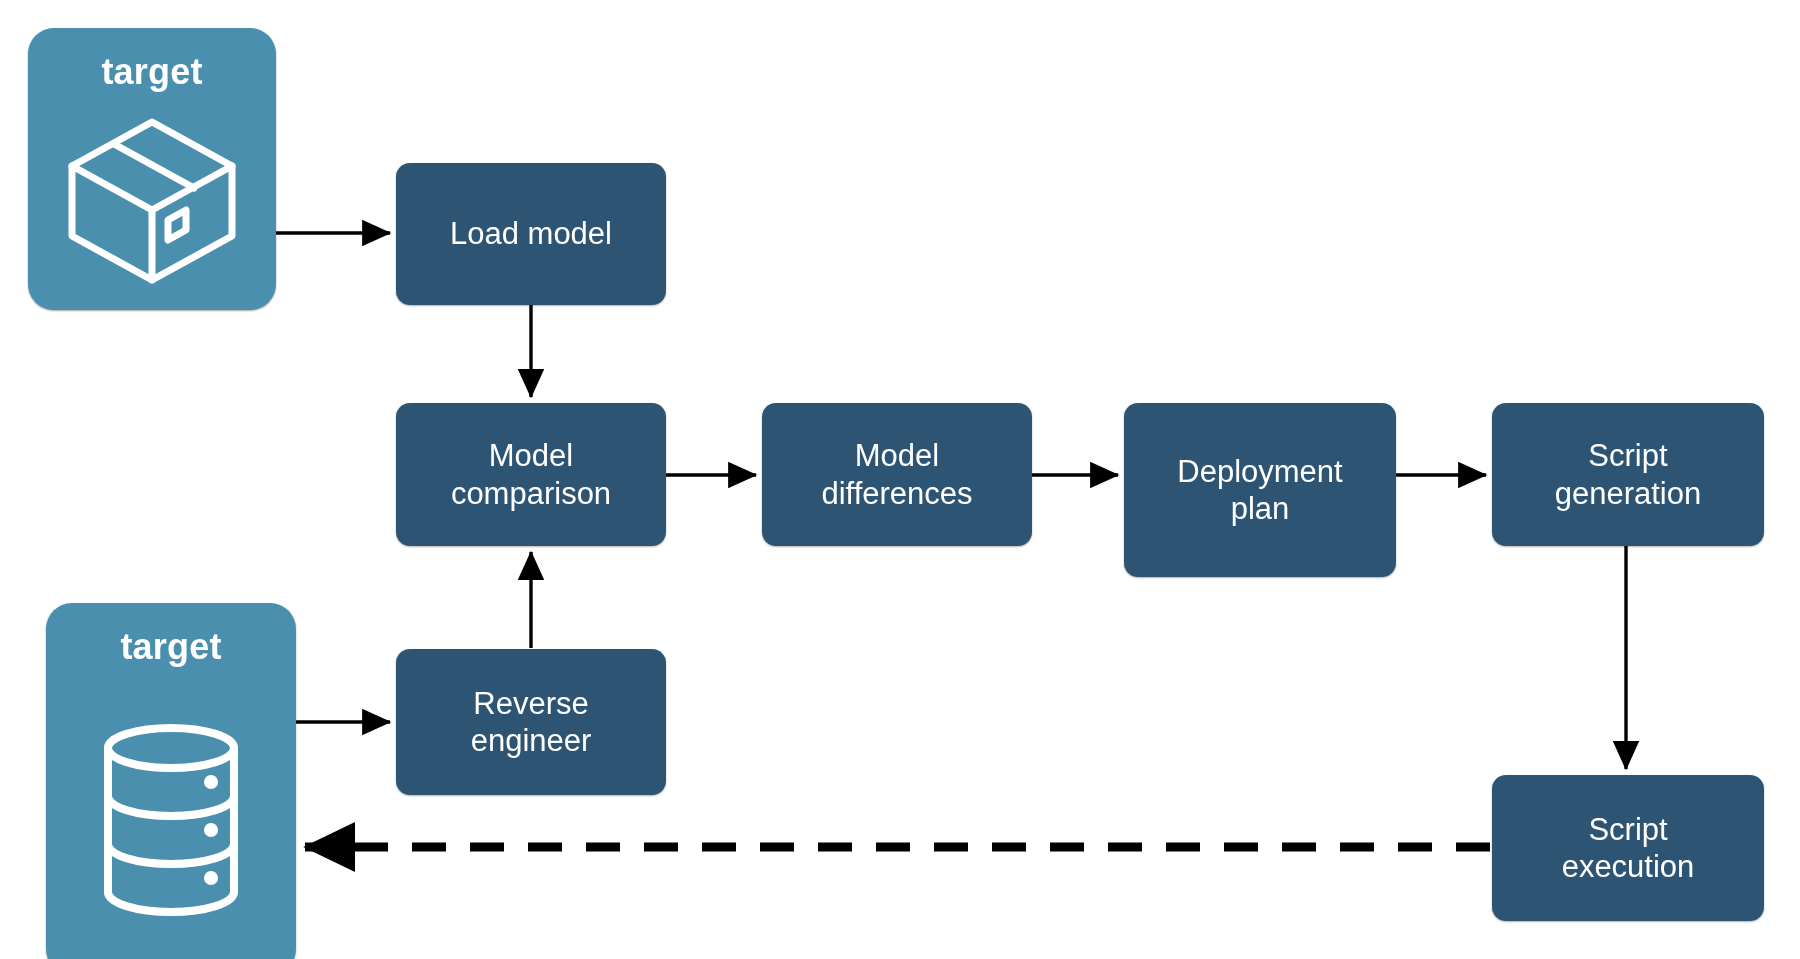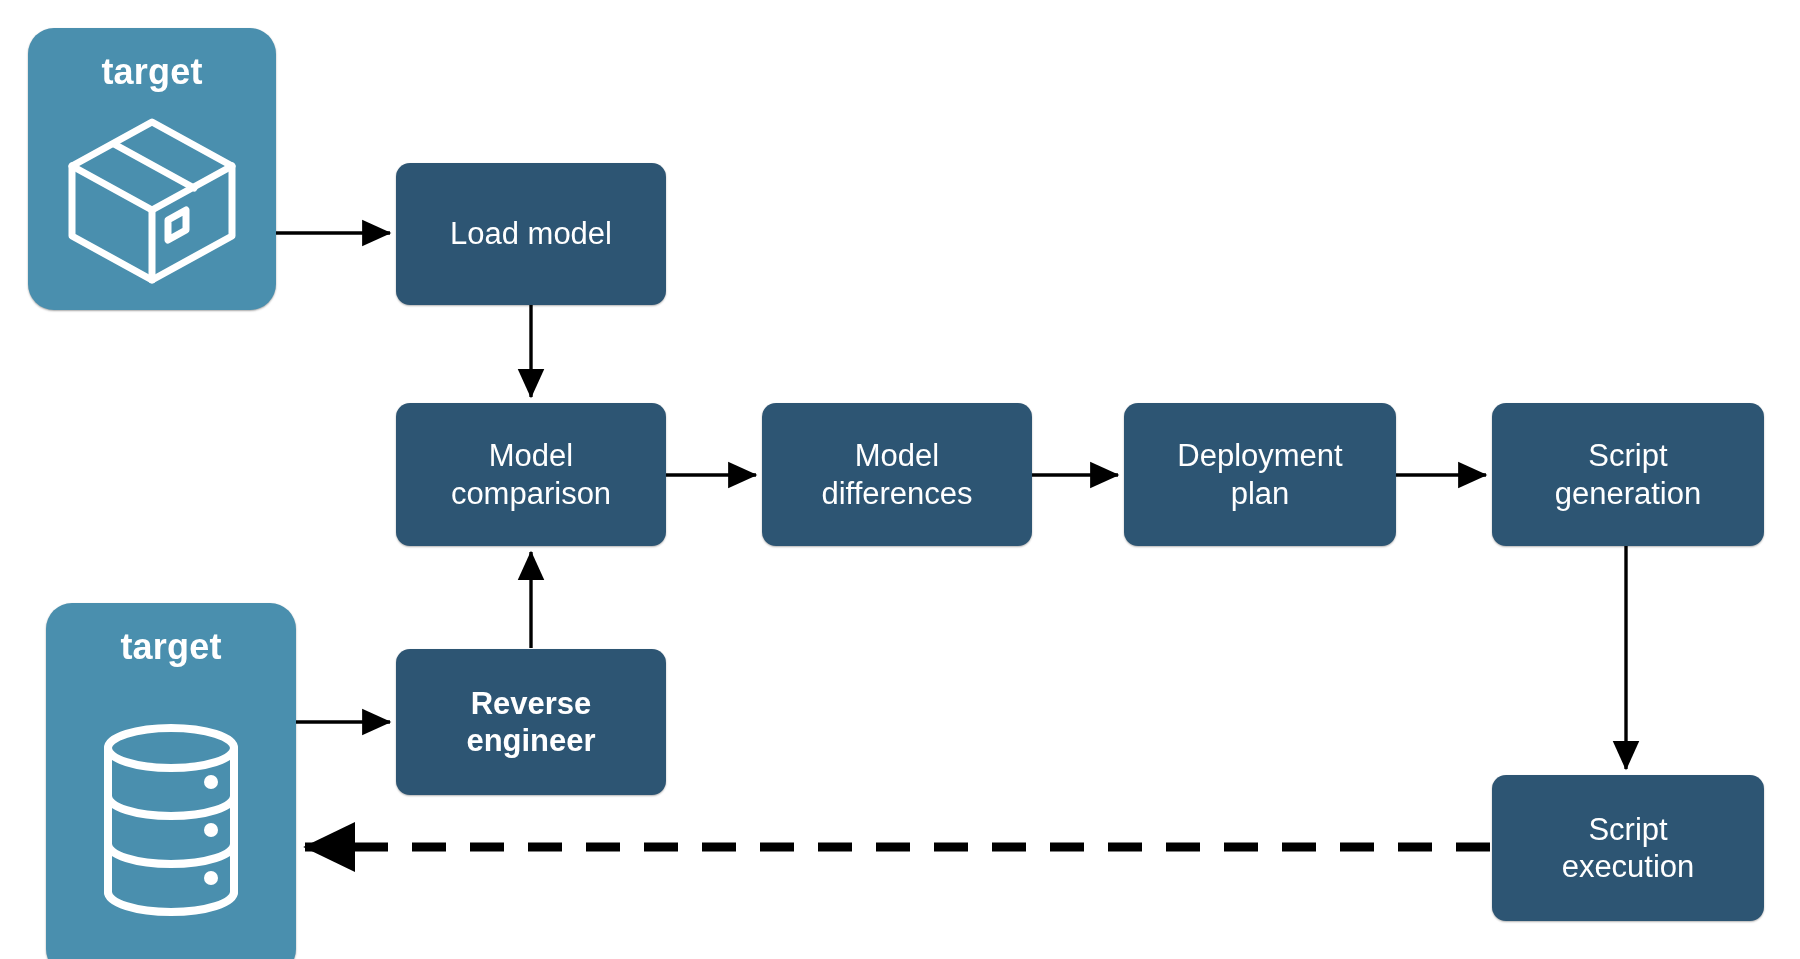--- a/index.html
+++ b/index.html
@@ -140,25 +140,25 @@
   </div>
 
   <div class="node" style="left:396px; top:163px; width:270px; height:142px;">Load model</div>
 
   <div class="node" style="left:396px; top:403px; width:270px; height:143px;">Model
 comparison</div>
 
   <div class="node" style="left:762px; top:403px; width:270px; height:143px;">Model
 differences</div>
 
-  <div class="node" style="left:1124px; top:403px; width:272px; height:143px;">Deployment
+  <div class="node" style="left:1124px; top:403px; width:272px; height:174px;">Deployment
 plan</div>
 
   <div class="node" style="left:1492px; top:403px; width:272px; height:143px;">Script
 generation</div>
 
-  <div class="node" style="left:396px; top:649px; width:270px; height:146px;font-weight:bold;">Reverse
+  <div class="node" style="left:396px; top:649px; width:270px; height:146px;">Reverse
 engineer</div>
 
   <div class="node" style="left:1492px; top:775px; width:272px; height:146px;">Script
 execution</div>
 
 </div>
 
 </body></html>

